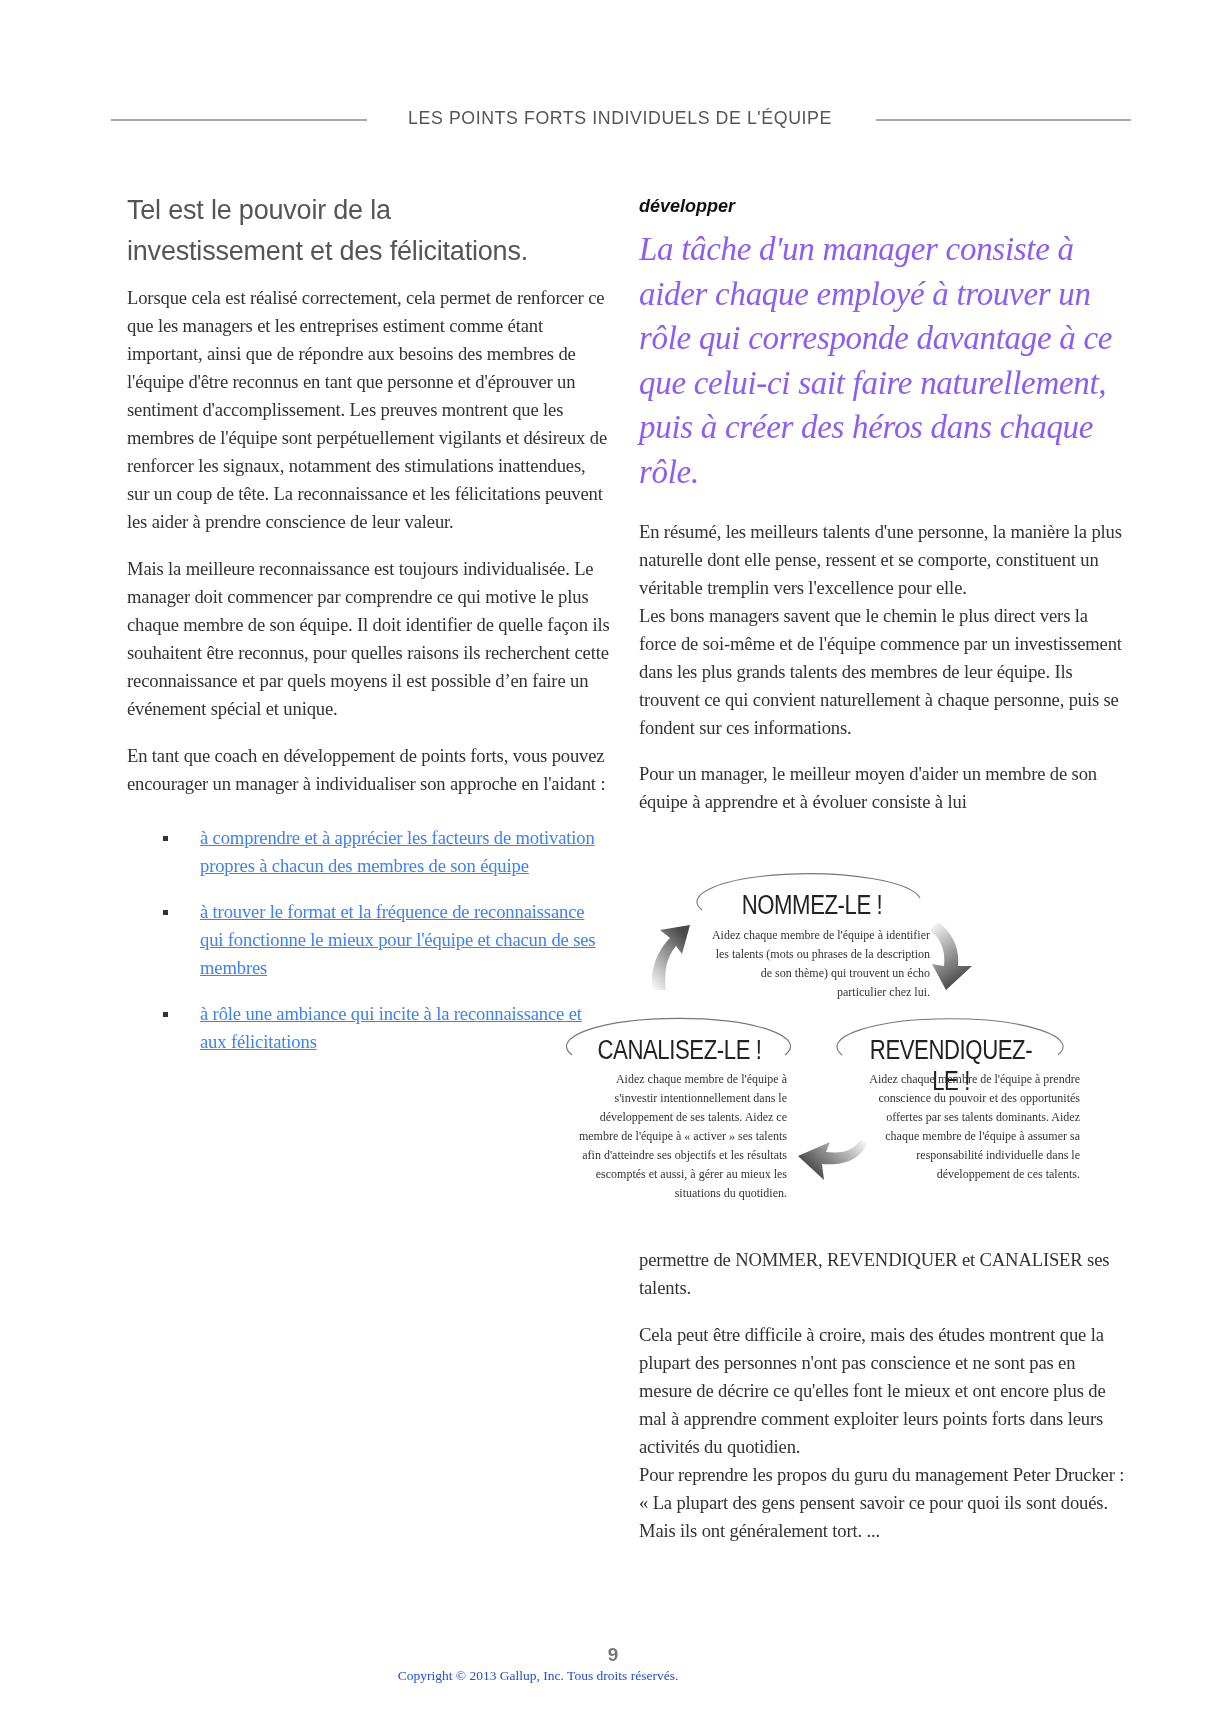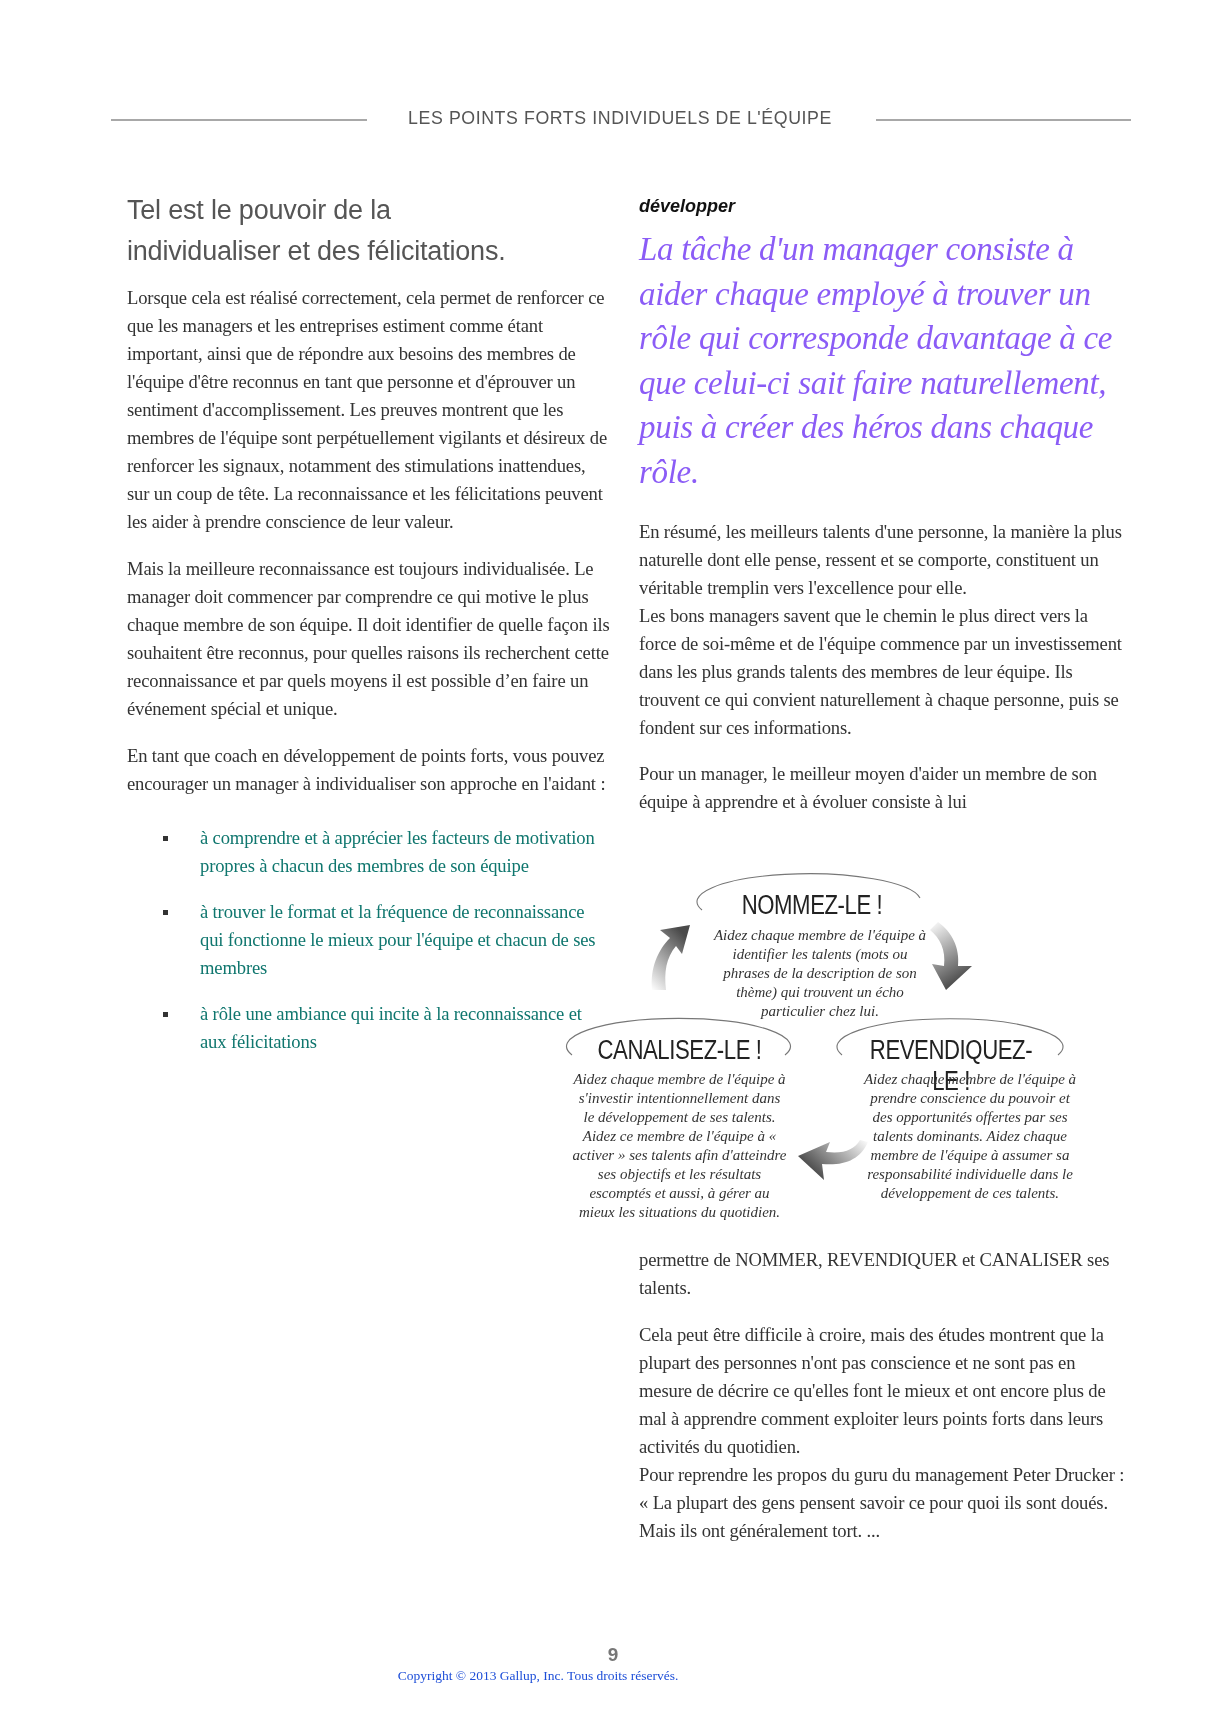--- a/index.html
+++ b/index.html
@@ -10,52 +10,52 @@
     .hdr-line.left { left: 111px; width: 256px; }
     .hdr-line.right { left: 876px; width: 255px; }
     .hdr-title { position: absolute; top: 107px; left: 370px; width: 500px; text-align: center;
       font-family: "Liberation Sans", "DejaVu Sans", sans-serif; font-size: 18.5px; letter-spacing: 0.6px; color: #555; transform: scaleX(0.96); }
 
     
     .col-left { position: absolute; left: 127px; top: 190px; width: 485px; }
     .subtitle { font-family: "Liberation Sans", "DejaVu Sans", sans-serif; font-weight: 300; font-size: 27px; line-height: 41px; color: #555; margin: 0 0 12px 0; letter-spacing: -0.2px; }
     .body-p { font-family: "Liberation Serif", "DejaVu Serif", serif; font-size: 18.6px; line-height: 28px; color: #333; margin: 0 0 19px 0; letter-spacing: -0.15px; }
     .bullets { list-style: none; margin: 26px 0 0 0; padding: 0; }
-    .bullets li { position: relative; padding-left: 73px; margin-bottom: 18px; font-family: "Liberation Serif", "DejaVu Serif", serif; font-size: 18.6px; line-height: 28px; color: #0f766e; letter-spacing: -0.15px; }
+    .bullets li { position: relative; padding-left: 73px; margin-bottom: 18px; font-family: "Liberation Serif", "DejaVu Serif", serif; font-size: 18.6px; line-height: 28px; color: #3b82f6; letter-spacing: -0.15px; text-decoration: underline; }
     .bullet-mark { position: absolute; left: 36px; top: 12px; width: 5px; height: 5px; background: #333; }
 
     
     .col-right { position: absolute; left: 639px; top: 196px; width: 490px; }
     .kicker { font-family: "Liberation Sans", "DejaVu Sans", sans-serif; font-style: italic; font-weight: bold; font-size: 18px; color: #111; margin: 0 0 10px 0; }
     .pull-quote { font-family: "Liberation Serif", "DejaVu Serif", serif; font-style: italic; font-size: 33px; line-height: 44.5px; color: #8b5cf6; margin: 0 0 24px 0; letter-spacing: -0.3px; }
     .col-right .body-p { margin-bottom: 18px; }
 
     
     .diagram { position: absolute; left: 560px; top: 850px; width: 580px; height: 360px; }
     .diagram svg { position: absolute; left: 0; top: 0; }
     .node-title { position: absolute; font-family: "Liberation Sans", "DejaVu Sans", sans-serif; font-size: 27px; color: #222; text-align: center; transform: scaleX(0.82); letter-spacing: -0.5px; }
-    .node-desc { position: absolute; font-family: "Liberation Serif", "DejaVu Serif", serif; font-style: italic; font-size: 15px; line-height: 19px; color: #333; text-align: center; }
+    .node-desc { position: absolute; font-family: "Liberation Serif", "DejaVu Serif", serif; font-size: 12px; line-height: 19px; color: #333; text-align: right; }
 
     .col-right-2 { position: absolute; left: 639px; top: 1246px; width: 490px; }
 
     
     .page-num { position: absolute; top: 1644px; left: 0; width: 1226px; text-align: center; font-family: "Liberation Sans", "DejaVu Sans", sans-serif; font-weight: bold; font-size: 19px; color: #777; }
     .copyright { position: absolute; top: 1668px; left: 0; width: 1076px; text-align: center; font-family: "Liberation Serif", "DejaVu Serif", serif; font-size: 13.5px; color: #1d4ed8; }
   </style>
 </head>
 <body>
 
 <div class="hdr-line left"></div>
 <div class="hdr-title">LES POINTS FORTS INDIVIDUELS DE L'ÉQUIPE</div>
 <div class="hdr-line right"></div>
 
 <div class="col-left">
   <h2 class="subtitle">
     <span>Tel est le pouvoir de la</span><br>
-    <span>individualiser et des félicitations.</span>
+    <span>investissement et des félicitations.</span>
   </h2>
   <p class="body-p">Lorsque cela est réalisé correctement, cela permet de renforcer ce que les managers et les entreprises estiment comme étant important, ainsi que de répondre aux besoins des membres de l'équipe d'être reconnus en tant que personne et d'éprouver un sentiment d'accomplissement. Les preuves montrent que les membres de l'équipe sont perpétuellement vigilants et désireux de renforcer les signaux, notamment des stimulations inattendues, sur un coup de tête. La reconnaissance et les félicitations peuvent les aider à prendre conscience de leur valeur.</p>
   <p class="body-p">Mais la meilleure reconnaissance est toujours individualisée. Le manager doit commencer par comprendre ce qui motive le plus chaque membre de son équipe. Il doit identifier de quelle façon ils souhaitent être reconnus, pour quelles raisons ils recherchent cette reconnaissance et par quels moyens il est possible d’en faire un événement spécial et unique.</p>
   <p class="body-p">En tant que coach en développement de points forts, vous pouvez encourager un manager à individualiser son approche en l'aidant :</p>
   <ul class="bullets">
     <li>
       <span class="bullet-mark"></span>
       <span>à comprendre et à apprécier les facteurs de motivation propres à chacun des membres de son équipe</span>
     </li>
     <li>

